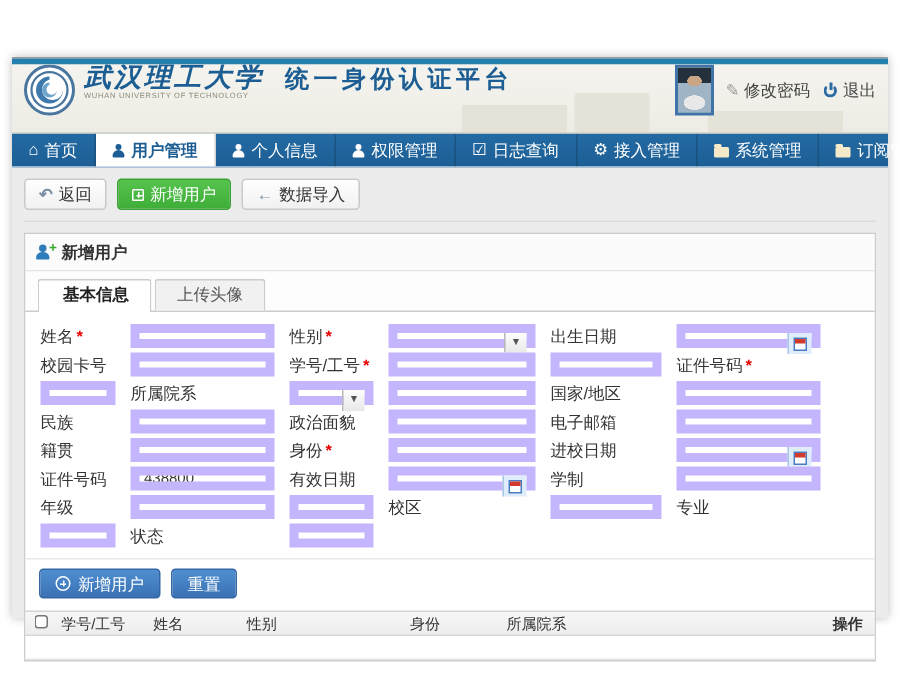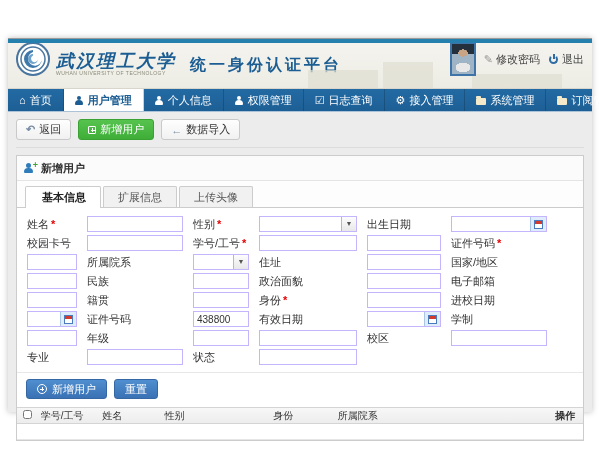--- a/index.html
+++ b/index.html
@@ -2,21 +2,21 @@
 <html><head>
 <meta charset="utf-8">
 <style>
   * { margin:0; padding:0; box-sizing:border-box; }
   html,body { width:600px; height:450px; background:#fff; font-family:"Liberation Sans",sans-serif; overflow:hidden; }
   .canvas { position:relative; width:600px; height:450px; background:#fff; }
   .ui { position:absolute; left:8px; top:38px; width:584px; height:374px; background:#ececec;
         border-top:1px solid #9a9a9a; box-shadow:0 0 6px rgba(0,0,0,.25); font-size:11px; }
   .topstrip { height:4px; background:#2580ad; }
   
-  .header { position:relative; height:46px; background:linear-gradient(#f4f3ee,#edecE4); border-bottom:1px solid #d8d6cc; display:flex; align-items:flex-end; padding:12px 8px; overflow:hidden; }
+  .header { position:relative; height:46px; background:linear-gradient(#f4f3ee,#edecE4); border-bottom:1px solid #d8d6cc; display:flex; align-items:flex-start; padding:0 8px; overflow:hidden; }
   .bldg { position:absolute; background:#e0ded2; opacity:.7; }
   .b1 { left:300px; bottom:0; width:70px; height:18px; }
   .b2 { left:375px; bottom:0; width:50px; height:26px; }
   .b3 { right:30px; bottom:0; width:90px; height:14px; }
   .logo { width:34px; height:34px; border-radius:50%; background:#fff; border:2px solid #49759f; display:flex; align-items:center; justify-content:center; flex:0 0 auto; }
   .title-block { margin-left:6px; }
   .uni-cn { font-family:"DejaVu Serif","Liberation Serif",serif; font-weight:bold; font-style:italic; font-size:18px; color:#1c5e93; letter-spacing:2px; line-height:18px; }
   .uni-en { font-size:5px; color:#8a8a7a; letter-spacing:.5px; }
   .platform-title { margin-left:14px; font-size:16px; font-weight:bold; color:#1c5e93; letter-spacing:3px; }
   .header-right { margin-left:auto; display:flex; align-items:center; gap:8px; position:relative; z-index:2; }
@@ -57,21 +57,21 @@
   .i-userplus::before { content:""; position:absolute; left:1px; top:0; width:5px; height:5px; border-radius:50%; background:currentColor; }
   .i-userplus::after { content:"+"; position:absolute; right:-2px; top:-3px; color:#3aa832; font-size:9px; font-weight:bold; }
   .i-userplus i { position:absolute; left:-1px; bottom:0; width:9px; height:5px; border-radius:4px 4px 1px 1px; background:currentColor; }
   .tabs { display:flex; gap:2px; padding:4px 8px 0 8px; border-bottom:1px solid #ccc; background:#fdfdfd; }
   .tab { height:21px; line-height:20px; padding:0 14px; background:#f1f1f1; border:1px solid #ccc; border-bottom:none; border-radius:2px 2px 0 0; color:#555; cursor:pointer; position:relative; top:1px; }
   .tab.active { background:#fff; color:#222; font-weight:bold; height:22px; top:1px;padding-left:16px; }
   
   .form-grid { display:grid; grid-template-columns:50px 96px 56px 98px 74px 96px; column-gap:10px; row-gap:3px; align-items:center; padding:8px 6px 7px 10px; background:#fff; }
   .flabel { font-size:11px; color:#333; white-space:nowrap; }
   .req { color:#e60000; margin-left:2px; font-weight:bold; }
-  .fi { position:relative; height:16px; border:1px solid #c4b5fd; background:#fff; font-size:10px; width:100%; }
+  .fi { position:relative; height:16px; border:6px solid #c4b5fd; background:#fff; font-size:10px; width:100%; }
   input.fi { padding:0 3px; color:#333; outline:none; font-family:"Liberation Sans",sans-serif; }
   .sel-btn { position:absolute; right:0; top:0; width:15px; height:14px; background:linear-gradient(#fdfdfd,#e8e8e8); border-left:1px solid #b9b9b9; text-align:center; font-size:7px; color:#555; line-height:14px; cursor:pointer; }
   .date-btn { position:absolute; right:0; top:0; width:16px; height:14px; background:#dfecfb; border-left:1px solid #aac6e4; display:flex; align-items:center; justify-content:center; cursor:pointer; }
   .i-cal { width:9px; height:9px; background:#fff; border:1px solid #4b7bbf; position:relative; }
   .i-cal::before { content:""; position:absolute; top:0; left:0; right:0; height:3px; background:#d23a2e; }
   
   .form-actions { display:flex; gap:7px; padding:6px 9px 8px 9px; border-top:1px solid #e8e8e8; background:#fff; }
   .btn-blue { background:linear-gradient(#4f8ed0,#3a72b4); border:1px solid #3567a4; color:#fff; height:20px; display:flex; align-items:center; gap:5px; padding:0 10px; border-radius:3px; font-size:11px; cursor:pointer; }
   .i-plusc { width:10px; height:10px; border:1px solid #fff; border-radius:50%; position:relative; }
   .i-plusc::before { content:""; position:absolute; left:2px; top:3.5px; width:4px; height:1px; background:#fff; }
@@ -172,21 +172,20 @@
 
       <div class="panel">
         <div class="panel-header">
           <span class="i-userplus">
               <i></i>
             </span>
           <span>新增用户</span>
         </div>
         <div class="tabs" id="tabs">
             <div class="tab active">基本信息</div>
-            <div class="tab">扩展信息</div>
             <div class="tab">上传头像</div>
           </div>
         <div class="form-grid" id="formGrid">
             <div class="flabel">姓名<span class="req">*</span></div>
             <input class="fi" type="text" style="">
             <div class="flabel">性别<span class="req">*</span></div>
             <div class="fi">
               <span class="sel-btn">▼</span>
             </div>
             <div class="flabel">出生日期</div>
@@ -199,21 +198,20 @@
             <input class="fi" type="text" style="">
             <div class="flabel">学号/工号<span class="req">*</span></div>
             <input class="fi" type="text" style="">
             <input class="fi" type="text" style="">
             <div class="flabel">证件号码<span class="req">*</span></div>
             <input class="fi" type="text" style="">
             <div class="flabel">所属院系</div>
             <div class="fi">
               <span class="sel-btn">▼</span>
             </div>
-            <div class="flabel">住址</div>
             <input class="fi" type="text" style="">
             <div class="flabel">国家/地区</div>
             <input class="fi" type="text" style="">
             <div class="flabel">民族</div>
             <input class="fi" type="text" style="">
             <div class="flabel">政治面貌</div>
             <input class="fi" type="text" style="">
             <div class="flabel">电子邮箱</div>
             <input class="fi" type="text" style="">
             <div class="flabel">籍贯</div>

